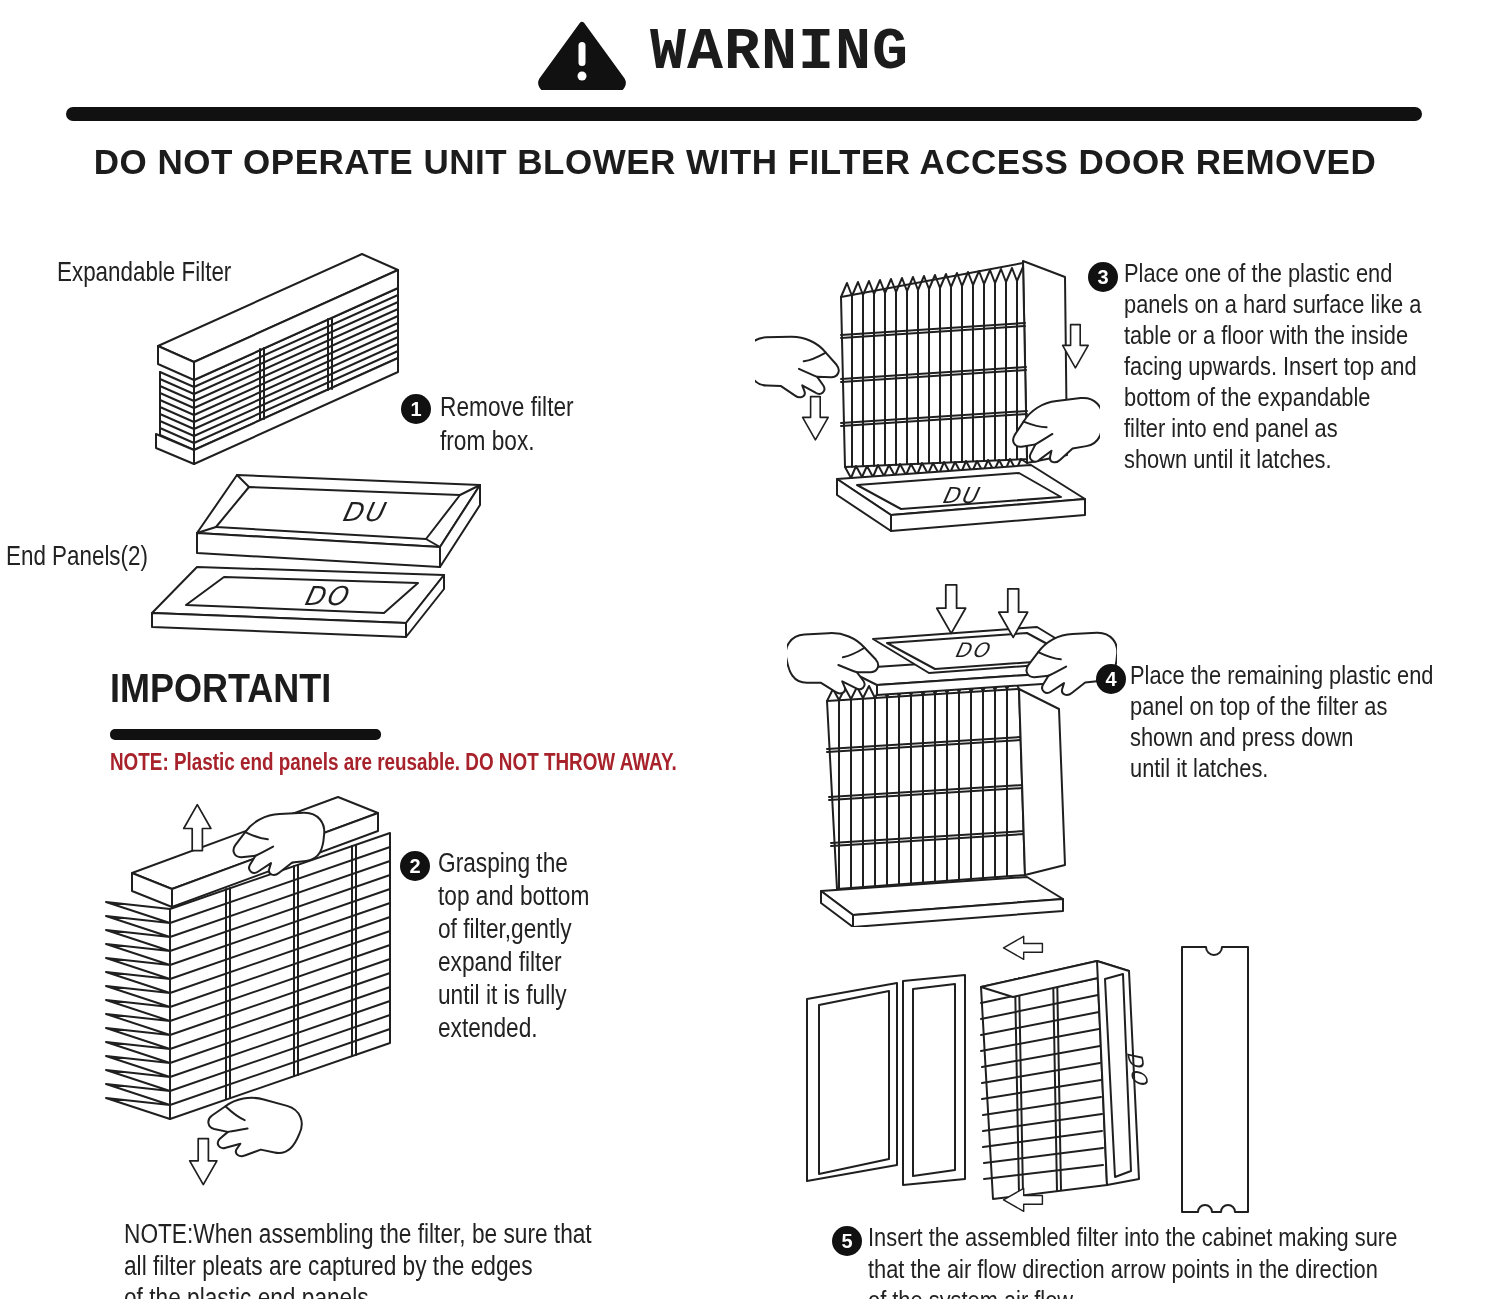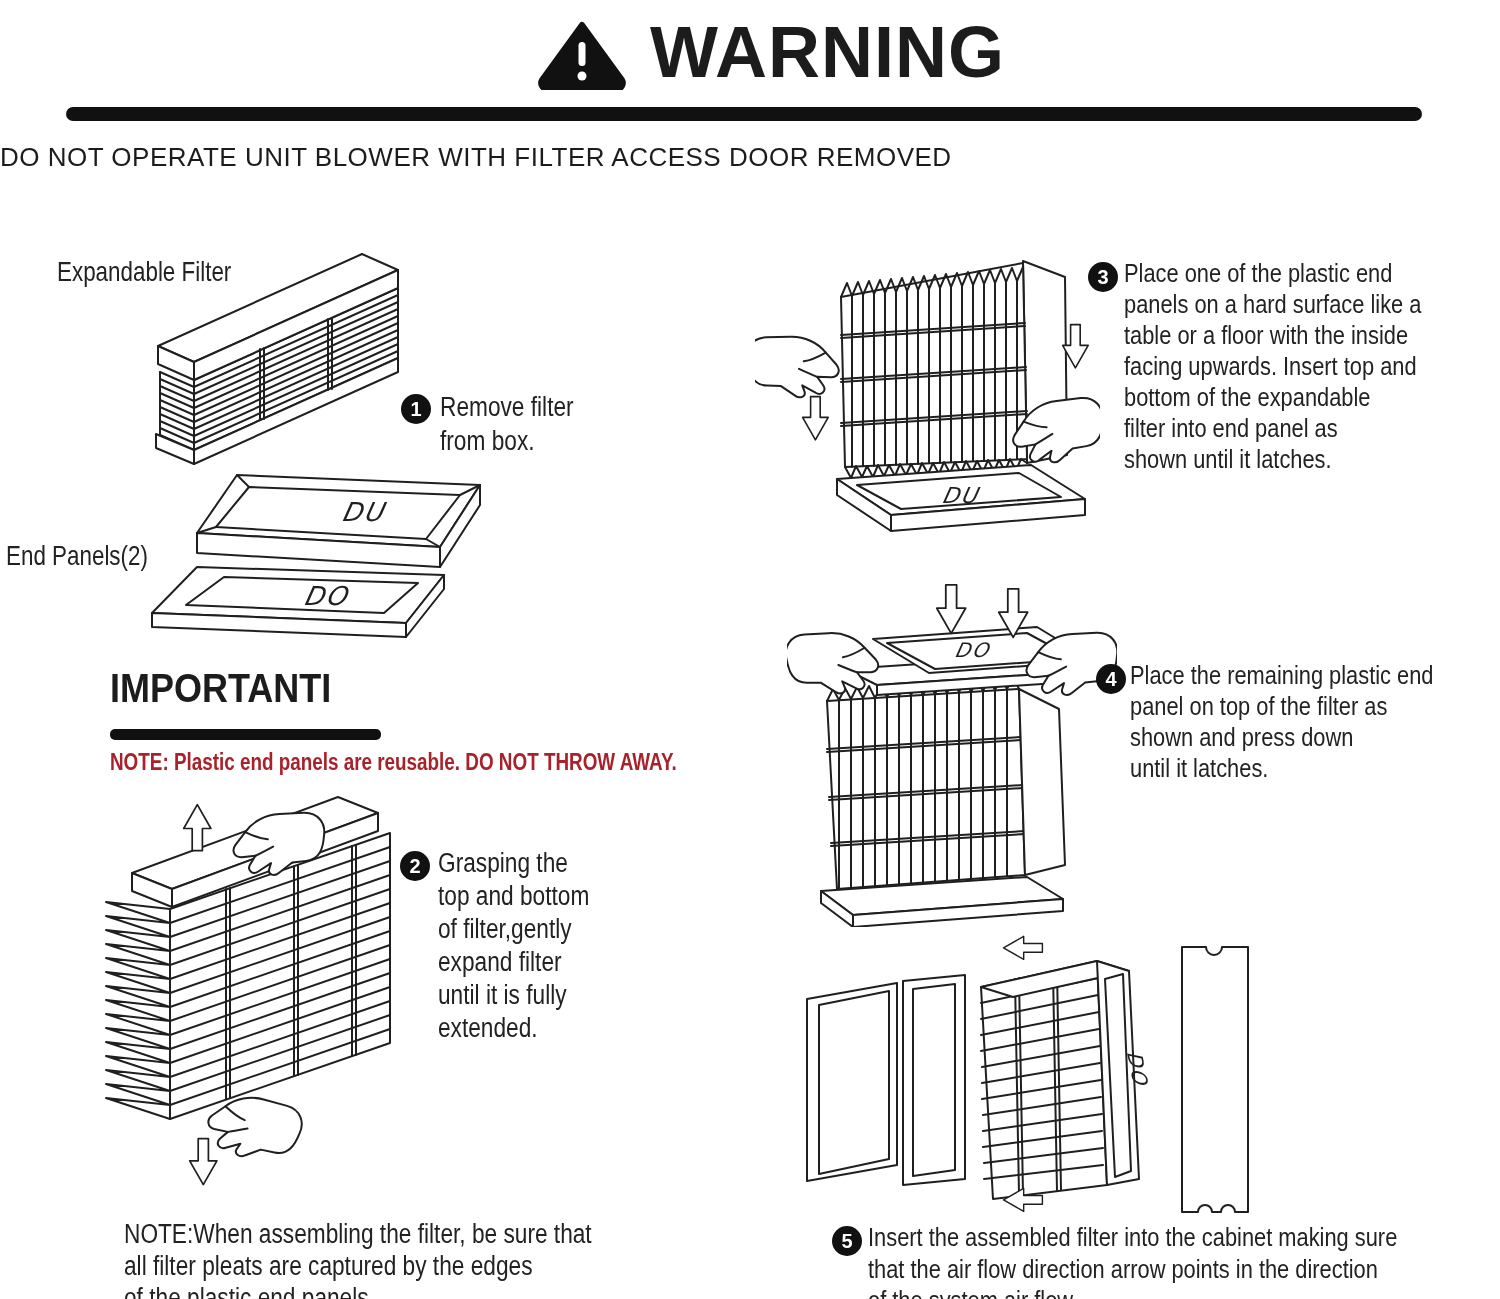--- a/index.html
+++ b/index.html
@@ -4,23 +4,23 @@
 <style>
   html,body{margin:0;padding:0;background:#fff;}
   .canvas{position:relative;width:1500px;height:1299px;background:#fff;overflow:hidden;
           font-family:"Liberation Sans", sans-serif;color:#1c1c1c;}
   .abs{position:absolute;}
   .cond{transform:scaleX(0.84);transform-origin:0 0;}
   .cond8{transform:scaleX(0.80);transform-origin:0 0;}
   .steptext{white-space:pre-line;font-size:26px;line-height:31px;color:#222;}
   .badge{width:30px;height:30px;border-radius:50%;background:#111;color:#fff;
          font-weight:bold;font-size:20px;line-height:30px;text-align:center;}
-  .hdr-title{font-size:72px;font-weight:800;letter-spacing:1px;line-height:68px;}
+  .hdr-title{font-size:60px;font-weight:800;letter-spacing:1px;line-height:68px;font-family:Liberation Mono, monospace;}
   .divider{background:#111;border-radius:7px;}
-  .directive{width:1470px;text-align:left;font-size:26px;font-weight:400;letter-spacing:0.5px;}
+  .directive{width:1470px;text-align:center;font-size:35px;font-weight:700;letter-spacing:0.5px;}
   .partlabel{font-size:28px;color:#222;}
   .important{font-size:40px;font-weight:700;letter-spacing:0;transform:scaleX(0.9);transform-origin:0 0;}
   .rednote{font-size:23px;font-weight:700;transform:scaleX(0.82);transform-origin:0 0;white-space:pre;}
   .art polygon,.art path,.art line,.art polyline,.art rect{fill:none;stroke:#1f1f1f;stroke-width:2;
        stroke-linejoin:round;stroke-linecap:round;}
   .art .w{fill:#fff;}
   .art text{fill:#1f1f1f;stroke:none;font-family:"DejaVu Sans",sans-serif;font-style:italic;letter-spacing:2px;}
   #hand .palm{fill:#fff;}
 </style>
 </head>

